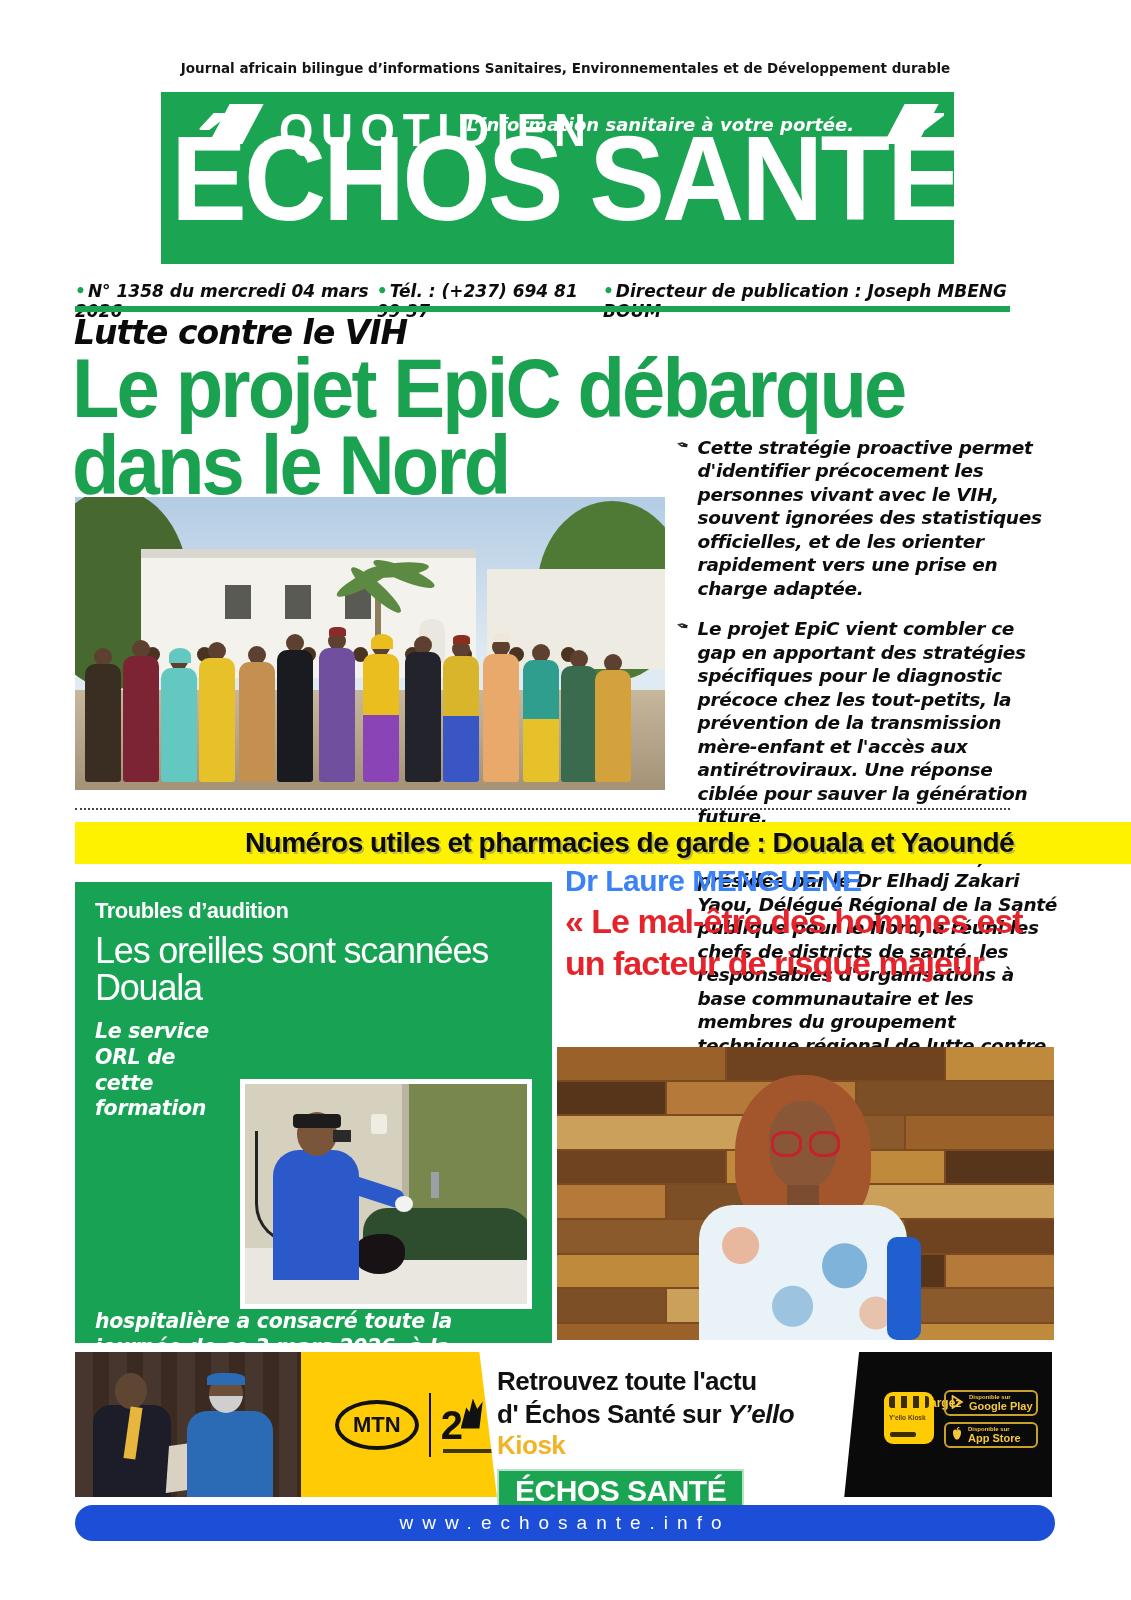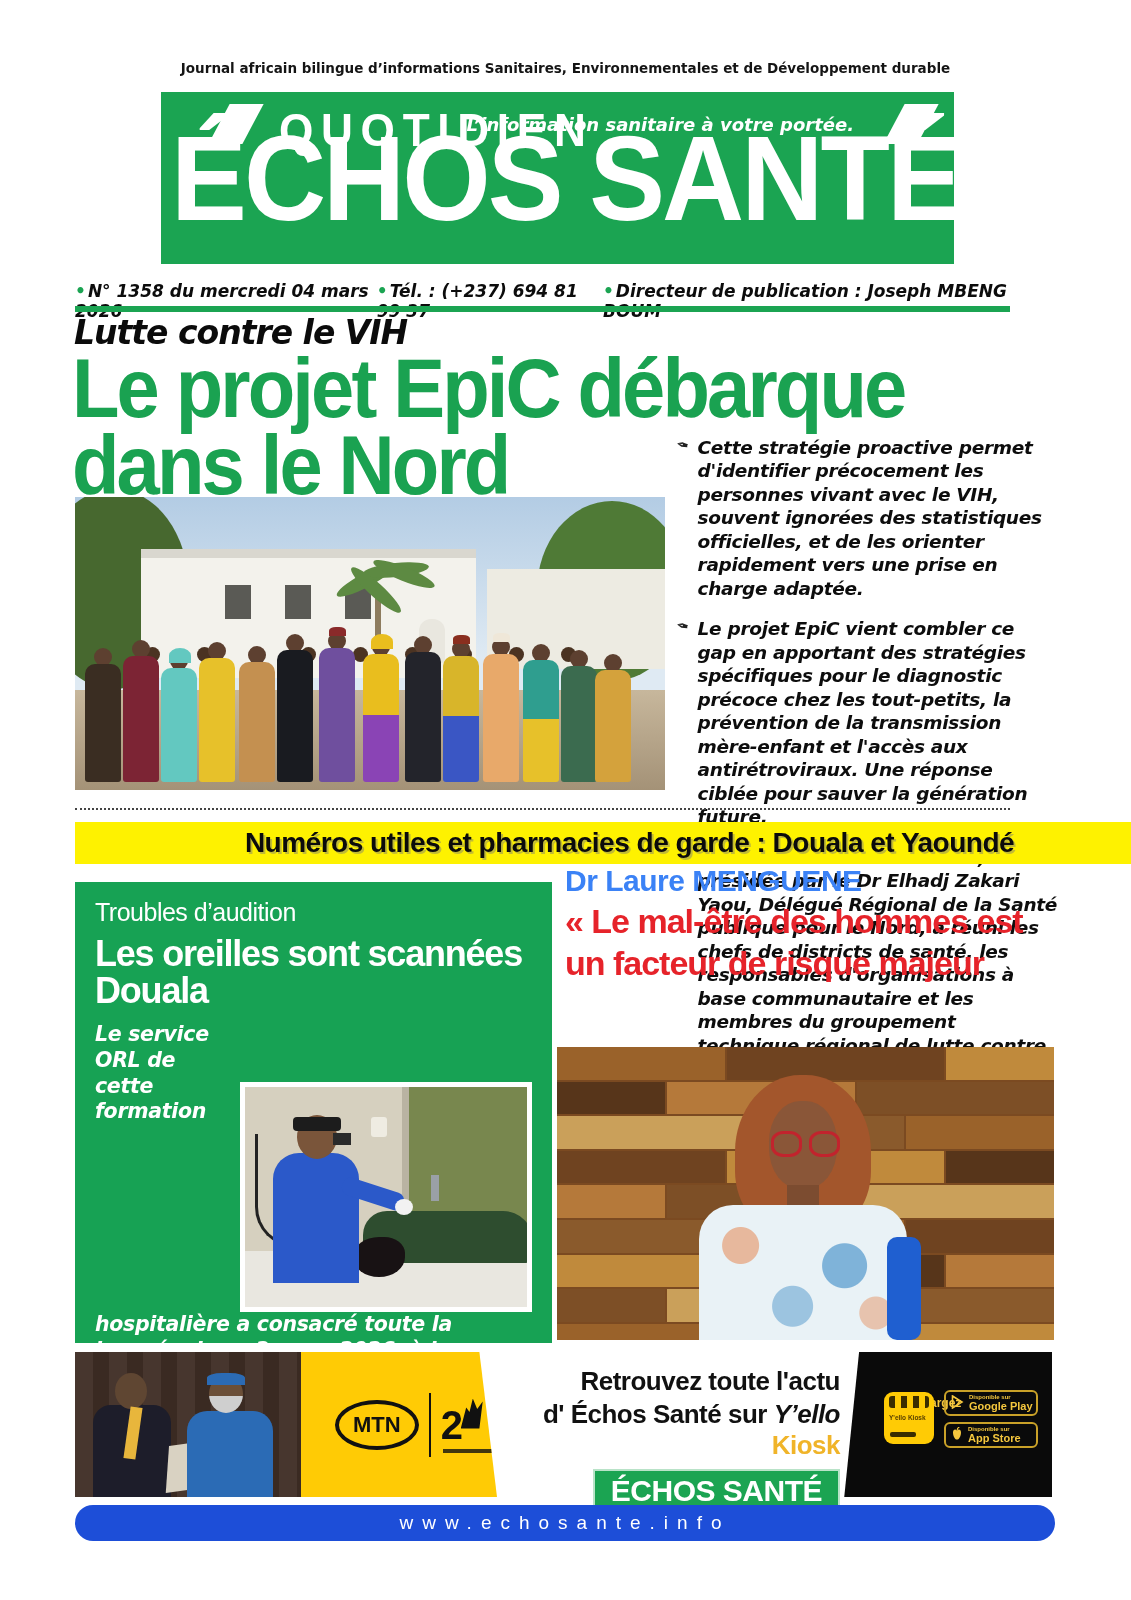--- a/index.html
+++ b/index.html
@@ -58,22 +58,22 @@
                 font-size:18.5px;line-height:1.27;color:#0d0d0d;letter-spacing:-0.3px;}
   .dotted{position:absolute;left:75px;top:808px;width:935px;border-top:2px dotted #444;}
   
   .yellow-banner{position:absolute;left:75px;top:822px;width:1109px;height:42px;background:#fef200;
                  display:flex;align-items:center;justify-content:center;}
   .yellow-banner span{font-size:28px;font-weight:800;color:#0b0b0b;letter-spacing:-0.5px;
                       text-shadow:2px 2px 0 rgba(120,120,120,0.45);}
   
   .green-box{position:absolute;left:75px;top:882px;width:477px;height:461px;background:#17a254;
              color:#fff;box-sizing:border-box;padding:16px 20px;}
-  .gb-kicker{font-size:25px;font-weight:400;letter-spacing:-0.5px;}
-  .gb-head{margin-top:8px;font-size:36px;font-weight:700;line-height:1.04;letter-spacing:-1.2px;
+  .gb-kicker{font-size:22px;font-weight:700;letter-spacing:-0.5px;}
+  .gb-head{margin-top:8px;font-size:36px;font-weight:400;line-height:1.04;letter-spacing:-1.2px;
            white-space:nowrap;}
   .gb-body{margin-top:12px;font-family:"DejaVu Sans",sans-serif;font-weight:700;font-style:italic;
            font-size:20.5px;line-height:1.26;letter-spacing:-0.3px;}
   .doc-photo{float:right;width:292px;height:230px;margin:60px 0 0 12px;border:5px solid #fff;
              position:relative;overflow:hidden;background:#d6d0bf;box-sizing:border-box;}
   .dp-door{position:absolute;right:0;top:0;width:118px;height:100%;background:#78874e;
            border-left:7px solid #b9b3a2;}
   .dp-handle{position:absolute;right:88px;top:88px;width:8px;height:26px;background:#9aa0a6;}
   .dp-socket{position:absolute;right:140px;top:30px;width:16px;height:20px;background:#efece2;border-radius:3px;}
   .dp-table{position:absolute;left:0;bottom:0;width:100%;height:56px;background:#e9e7e0;}
@@ -125,21 +125,21 @@
   .ap-paper{position:absolute;left:92px;bottom:10px;width:80px;height:46px;background:#d9d2c2;
             transform:rotate(-8deg) skewX(-12deg);}
   .ad-mtn{position:relative;width:196px;height:100%;background:#ffcb05;flex:0 0 auto;
           clip-path:polygon(0 0,91% 0,100% 100%,0 100%);display:flex;align-items:center;justify-content:center;gap:10px;}
   .mtn-oval{border:4px solid #111;border-radius:50%;padding:8px 14px;font-size:22px;font-weight:800;color:#111;}
   .mtn-sep{width:2px;height:64px;background:#111;}
   .mtn-anniv{position:relative;font-size:40px;font-weight:800;color:#111;line-height:1;}
   .mtn-cat{position:absolute;left:20px;top:-6px;width:22px;height:30px;background:#111;
            clip-path:polygon(0 100%,25% 30%,40% 45%,55% 0,75% 35%,100% 10%,85% 100%);}
   .mtn-small{position:absolute;left:2px;top:44px;width:52px;height:4px;background:#111;opacity:.8;}
-  .ad-mid{flex:1;text-align:right;padding-top:14px;}
+  .ad-mid{flex:1;text-align:left;padding-top:14px;}
   .ad-l1{font-size:26px;font-weight:800;color:#111;letter-spacing:-0.5px;}
   .ad-l2{font-size:26px;font-weight:800;color:#111;margin-top:2px;letter-spacing:-0.5px;}
   .ad-l2 .yello{font-style:italic;}
   .ad-l2 .kiosk{color:#f0b429;margin-top:8px;}
   .ad-logo{display:inline-block;margin-top:8px;background:#1ba452;color:#fff;font-size:30px;font-weight:800;
            padding:3px 16px;letter-spacing:-0.5px;border:2px solid #b9e3c8;}
   .ad-black{position:relative;width:212px;height:100%;background:#0a0a0a;flex:0 0 auto;
             clip-path:polygon(9% 0,100% 0,100% 100%,2% 100%);color:#f5c73e;}
   .dl-label{position:absolute;left:52px;top:20px;font-size:12px;font-weight:700;margin-top:24px;}
   .kiosk-ico{position:absolute;left:44px;top:40px;width:50px;height:52px;background:#ffcb05;border-radius:9px;}

